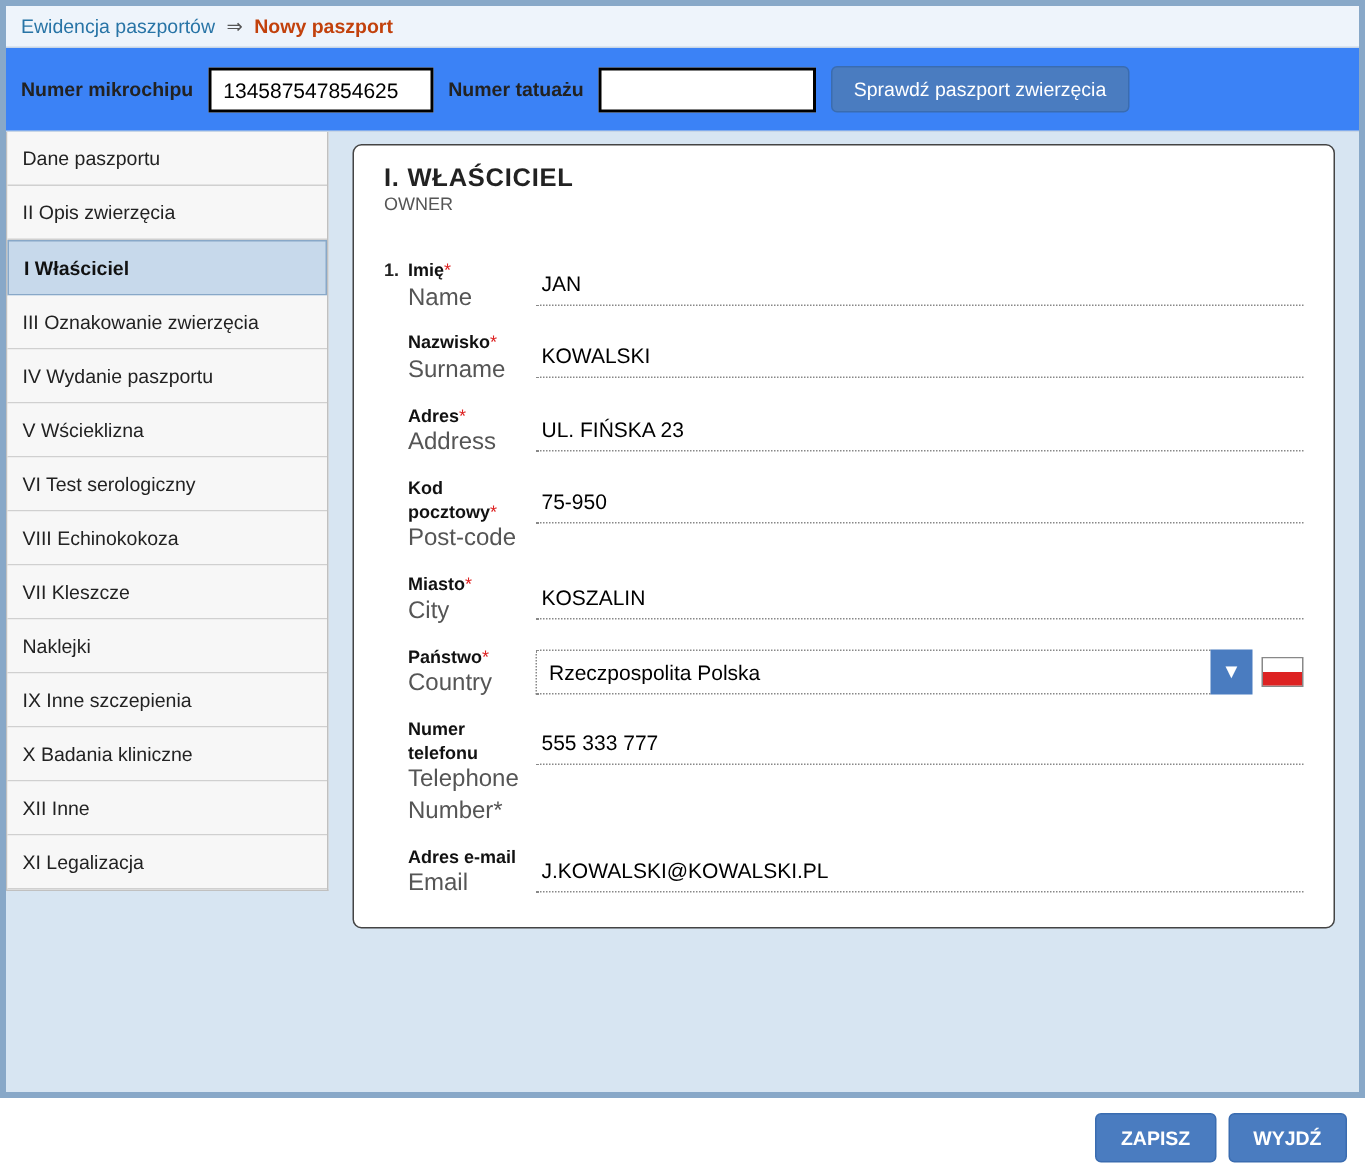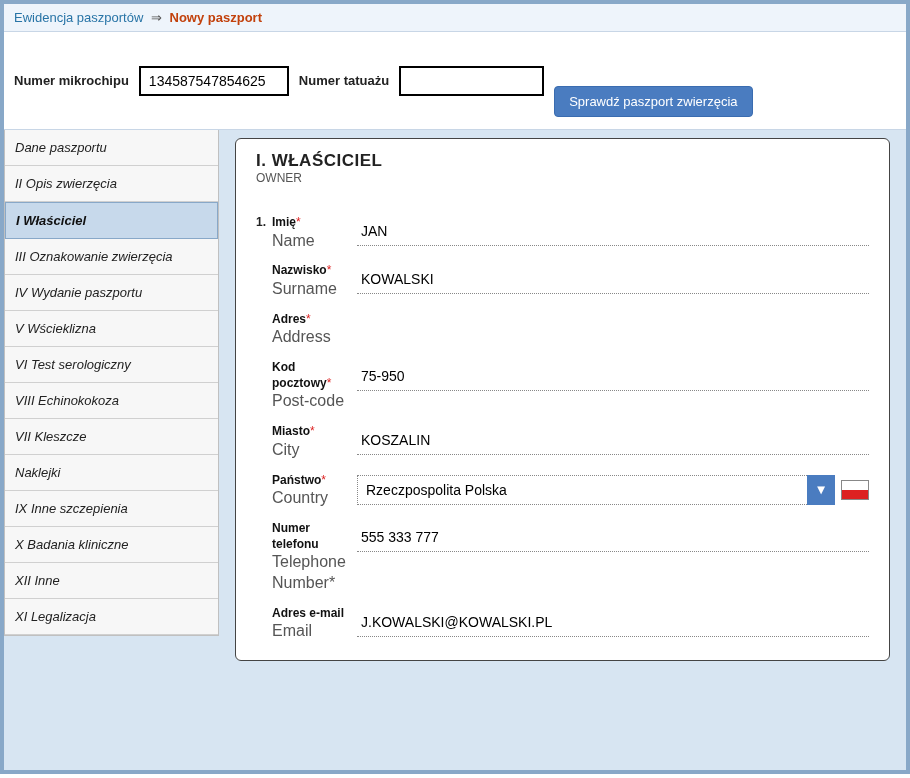--- a/index.html
+++ b/index.html
@@ -23,21 +23,21 @@
     }
     .breadcrumb a {
       color: #2874a6;
       text-decoration: none;
     }
     .breadcrumb .arrow { color: #555; margin: 0 4px; }
     .breadcrumb .current { color: #c2410c; font-weight: bold; }
 
     
     .search-bar {
-      background: #ffffff;
+      background: #3b82f6;
       padding: 12px 10px;
       display: flex;
       align-items: center;
       gap: 10px;
       border-bottom: 1px solid #c8d6e6;
     }
     .search-bar label { font-weight: bold; color: #222; }
     .search-bar input[type="text"] {
       height: 30px;
       padding: 4px 8px;
@@ -48,36 +48,34 @@
     .search-bar input.microchip { width: 150px; }
     .search-bar input.tattoo { width: 145px; }
     .btn-primary {
       background: #4a7cc0;
       color: #fff;
       border: 1px solid #3a6cb0;
       border-radius: 4px;
       padding: 7px 14px;
       font-size: 13px;
       cursor: pointer;
-      margin-top: 42px;
     }
 
     
     .main {
       display: flex;
       align-items: flex-start;
       background: #d7e5f2;
     }
     .sidebar {
       width: 215px;
       flex-shrink: 0;
       background: #fff;
       border: 1px solid #c0c0c0;
       border-top: none;
-      font-style: italic;
     }
     .sidebar-item {
       padding: 10px 10px;
       border-bottom: 1px solid #d0d0d0;
       background: #f7f7f7;
       color: #222;
       cursor: pointer;
       font-size: 13px;
     }
     .sidebar-item.active {
@@ -268,20 +266,23 @@
             <input class="dotted-input" type="text" value="KOWALSKI" style="">
           </div>
         </div>
 
         <div class="form-row">
           <div class="num-prefix"></div>
           <div class="form-label">
             <span class="lbl-main">Adres</span><span class="req">*</span>
             <span class="lbl-sub">Address</span>
           </div>
+          <div class="form-input">
+            <input class="dotted-input" type="text" value="UL. FIŃSKA 23" style="">
+          </div>
         </div>
 
         <div class="form-row">
           <div class="num-prefix"></div>
           <div class="form-label">
             <span class="lbl-main">Kod pocztowy</span><span class="req">*</span>
             <span class="lbl-sub">Post-code</span>
           </div>
           <div class="form-input">
             <input class="dotted-input" type="text" value="75-950" style="">

